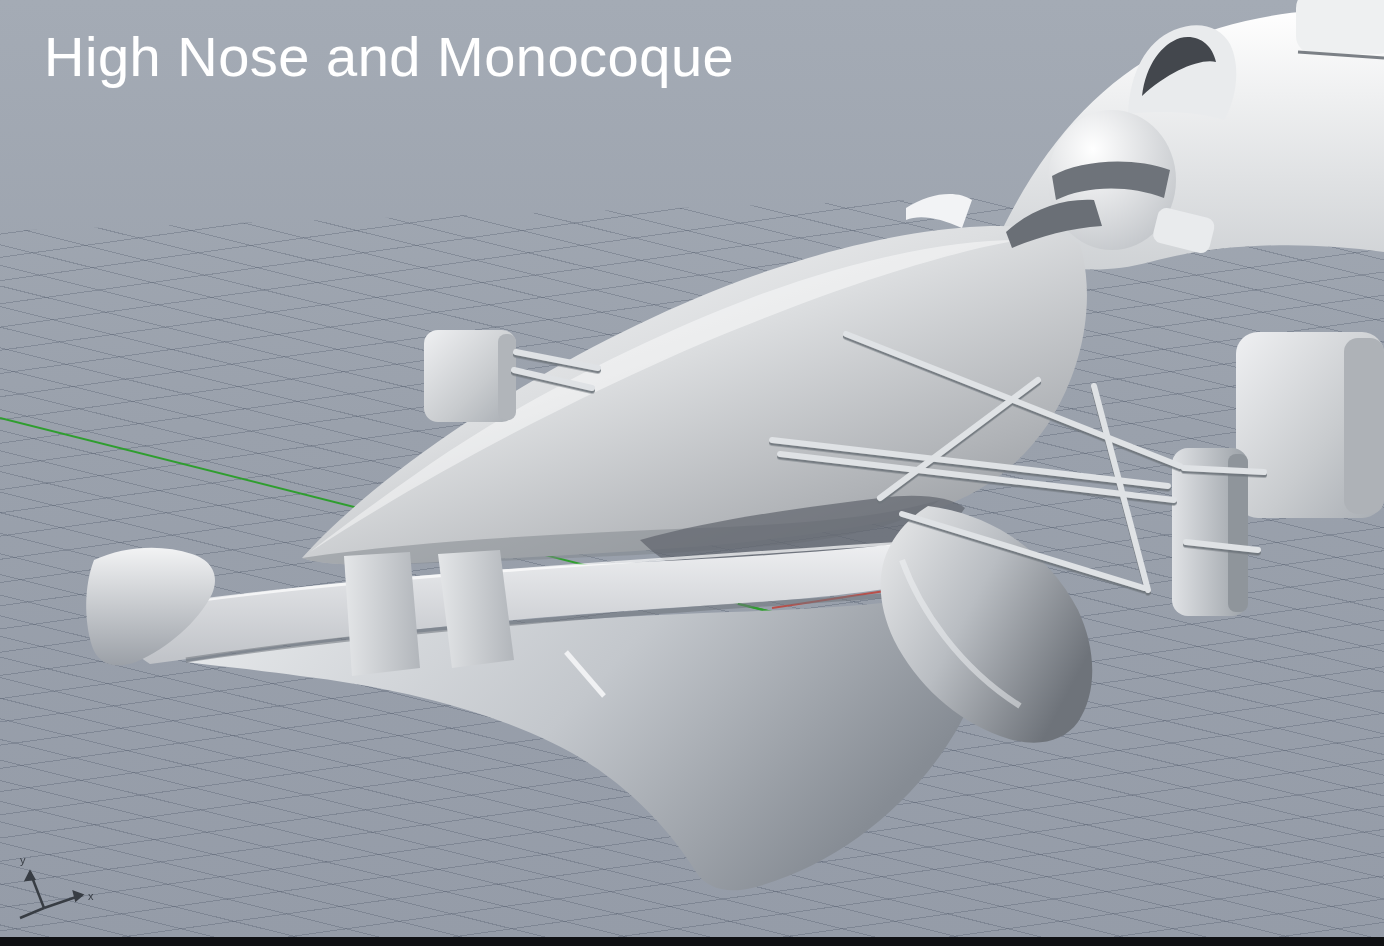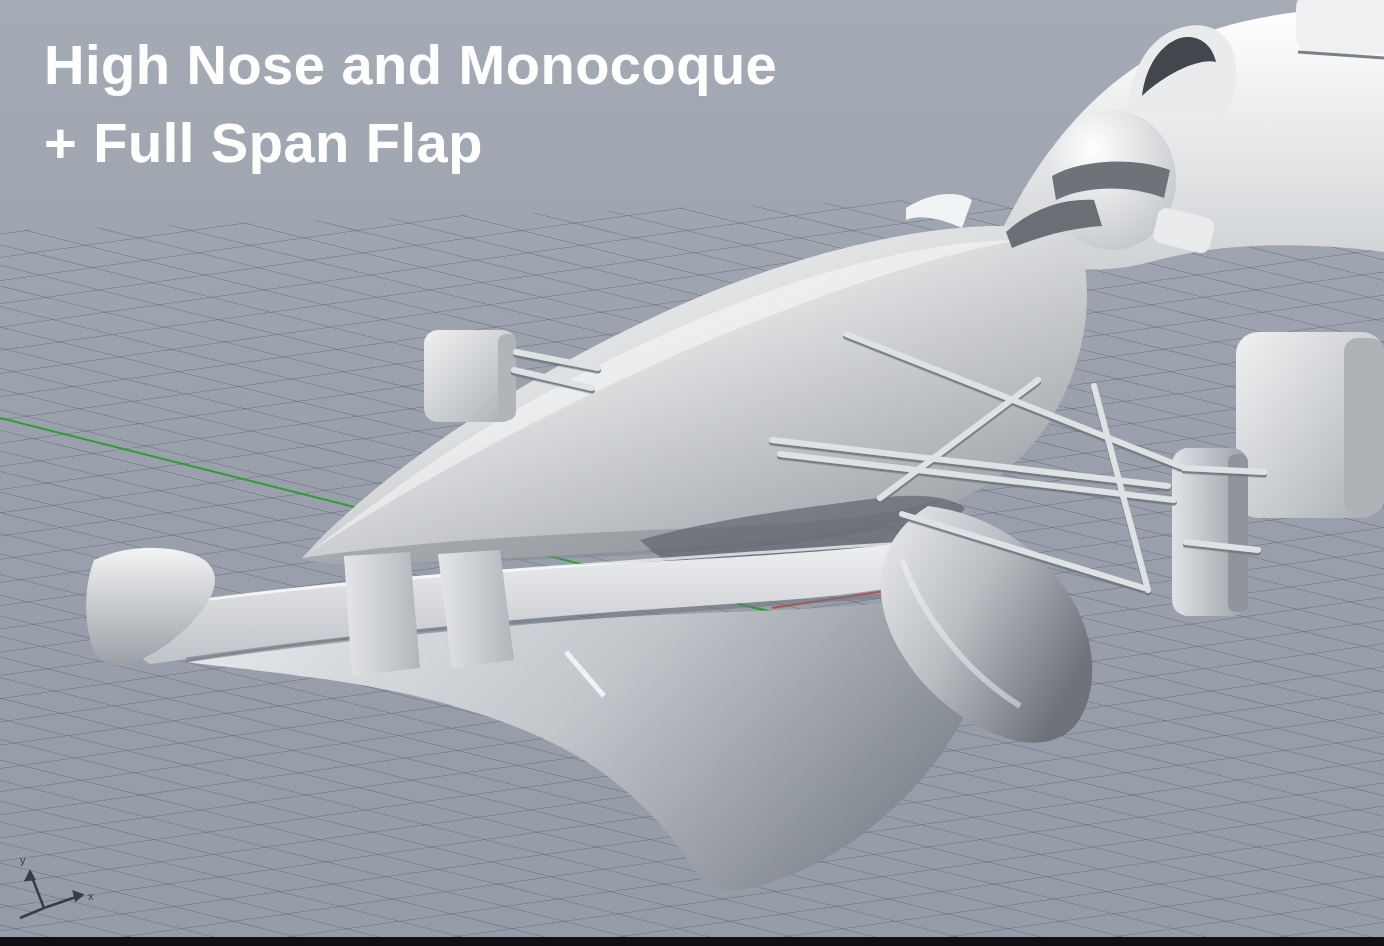--- a/index.html
+++ b/index.html
@@ -10,22 +10,22 @@
   
   .grid{
     position:absolute;inset:0;
     background-image:
       repeating-linear-gradient(14deg,  rgba(60,70,88,0.26) 0 1px, transparent 1px 20px),
       repeating-linear-gradient(-8deg, rgba(60,70,88,0.26) 0 1px, transparent 1px 23px);
     clip-path:polygon(0px 231px, 1384px 184px, 1384px 946px, 0px 946px);
   }
   .scene{position:absolute;left:0;top:0;}
   .caption{
-    position:absolute;left:44px;top:26px;color:#ffffff;
-    font-size:56px;font-weight:700;letter-spacing:0.5px;line-height:1.4;
+    position:absolute;left:44px;top:18px;color:#ffffff;
+    font-size:56px;font-weight:400;letter-spacing:0.5px;line-height:1.4;
     text-shadow:0 0 1px rgba(255,255,255,0.25);
   }
   .bottom-bar{position:absolute;left:0;right:0;bottom:0;height:9px;background:#0f1013;}
 </style>
 </head>
 <body>
 
 <div class="viewport">
 
   <div class="grid"></div>
@@ -152,17 +152,16 @@
       <line x1="44" y1="908" x2="30" y2="872"></line>
       <polygon points="30,872 26,880 34,879"></polygon>
       <line x1="44" y1="908" x2="20" y2="918"></line>
       <text x="88" y="900" font-size="11" stroke="none">x</text>
       <text x="20" y="864" font-size="11" stroke="none">y</text>
     </g>
   </svg>
 
   <div class="caption">
     <div>High Nose and Monocoque</div>
-    <div>+ Full Span Flap</div>
   </div>
 
   <div class="bottom-bar"></div>
 </div>
 
 </body></html>

